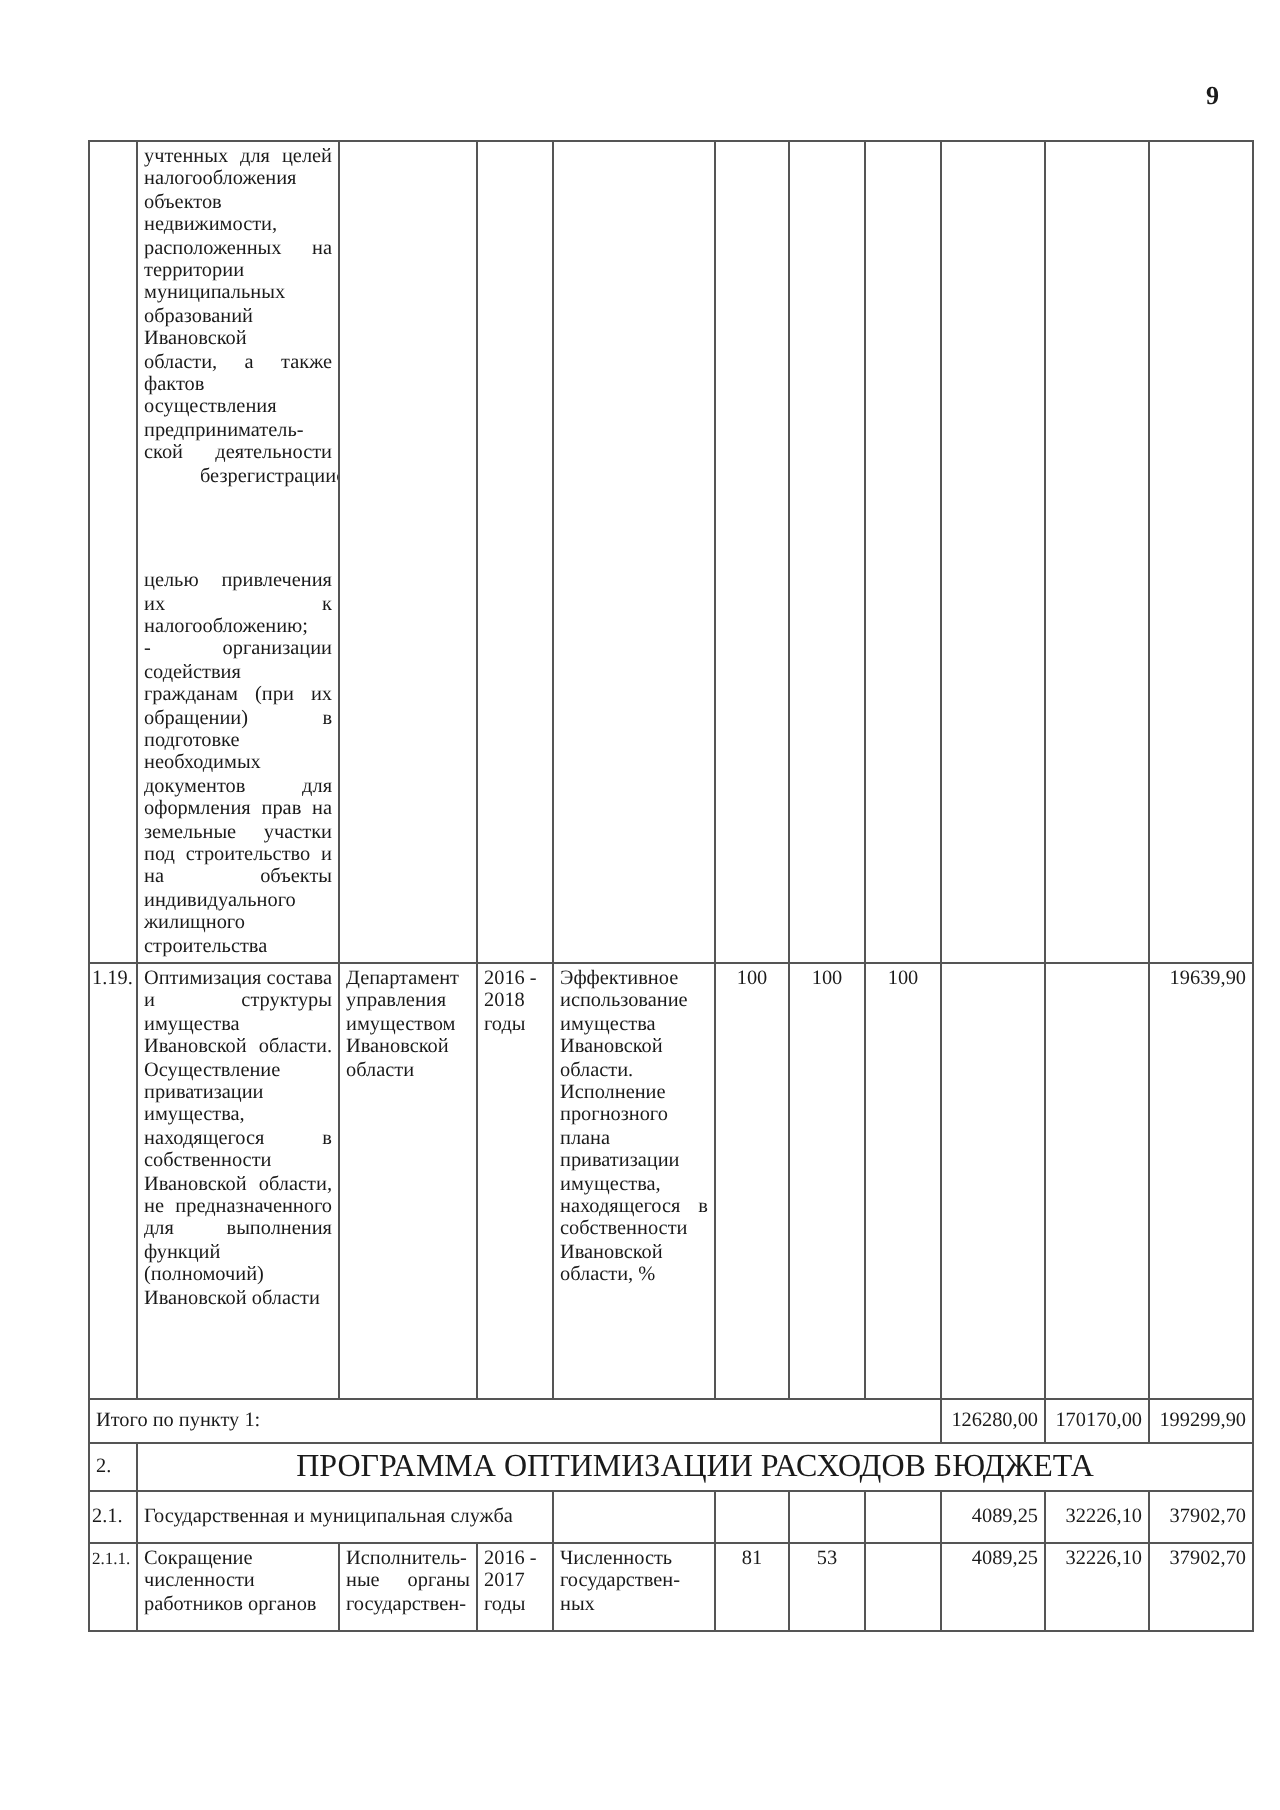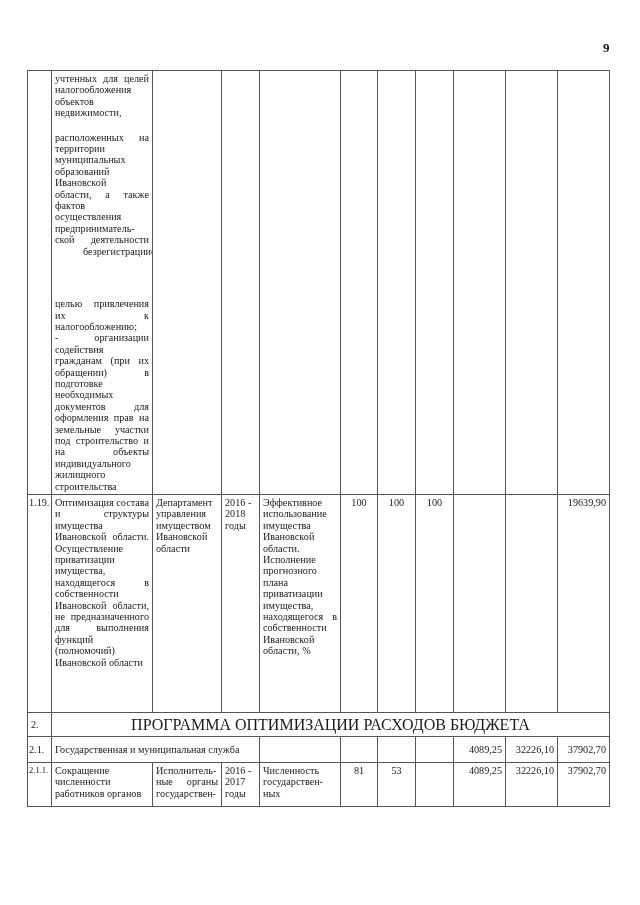--- a/index.html
+++ b/index.html
@@ -1,19 +1,19 @@
 <!DOCTYPE html>
 <html><head>
 <meta charset="utf-8">
 <style>
   html, body { margin: 0; padding: 0; background: #ffffff; }
   body { width: 640px; height: 905px; position: relative; overflow: hidden;
          font-family: "Liberation Serif", serif; color: #1a1a1a; }
   .page-num { position: absolute; left: 603px; top: 40px; font-size: 13px; font-weight: bold; }
-  table { position: absolute; left: 27px; top: 70px; border-collapse: collapse; table-layout: fixed;
+  table { position: absolute; left: 44px; top: 70px; border-collapse: collapse; table-layout: fixed;
           width: 582px; font-size: 10.2px; line-height: 11.4px; }
   td { border: 1px solid #555; vertical-align: top; padding: 2px 3px; overflow: hidden; }
   .just { text-align: justify; }
   .c { text-align: center; }
   .num { text-align: right; padding-right: 3px; }
   .mid { vertical-align: middle; }
   .hdr { text-align: center; font-size: 16px; vertical-align: middle; }
 </style>
 </head>
 <body>
@@ -40,21 +40,21 @@
     <td></td>
     <td id="cont-desc" class="just">
           <div style="display: flex; justify-content: space-between;">
             <span>учтенных</span>
             <span>для</span>
             <span>целей</span>
           </div>
           <div>налогообложения</div>
           <div>объектов</div>
           <div>недвижимости,</div>
-          <div style="display: flex; justify-content: space-between; margin-top: 13px;">
+          <div style="display: flex; justify-content: space-between;">
             <span>расположенных</span>
             <span>на</span>
           </div>
           <div>территории</div>
           <div>муниципальных</div>
           <div>образований</div>
           <div>Ивановской</div>
           <div style="display: flex; justify-content: space-between;">
             <span>области,</span>
             <span>а</span>
@@ -141,20 +141,26 @@
     <td>2016 - 2018 годы</td>
     <td class="just">Эффективное использование имущества Ивановской области. Исполнение прогнозного плана приватизации имущества, находящегося в собственности Ивановской области, %</td>
     <td class="c">100</td>
     <td class="c">100</td>
     <td class="c">100</td>
     <td class="num"></td>
     <td class="num"></td>
     <td class="num">19639,90</td>
   </tr>
 
+  <tr style="height:22px">
+    <td colspan="8" class="mid">Итого по пункту 1:</td>
+    <td class="num mid">126280,00</td>
+    <td class="num mid">170170,00</td>
+    <td class="num mid">199299,90</td>
+  </tr>
 
 
   <tr style="height:24px">
     <td class="mid">2.</td>
     <td colspan="10" class="hdr">ПРОГРАММА ОПТИМИЗАЦИИ РАСХОДОВ БЮДЖЕТА</td>
   </tr>
 
   <tr style="height:26px">
     <td class="mid" style="padding-left:1px;padding-right:1px">2.1.</td>
     <td colspan="3" class="mid">Государственная и муниципальная служба</td>

